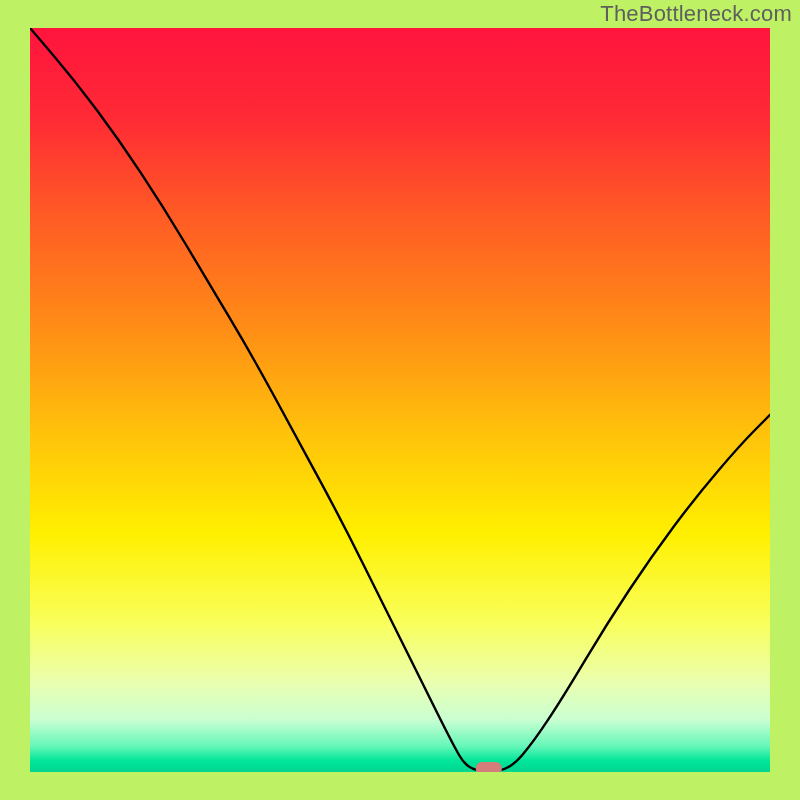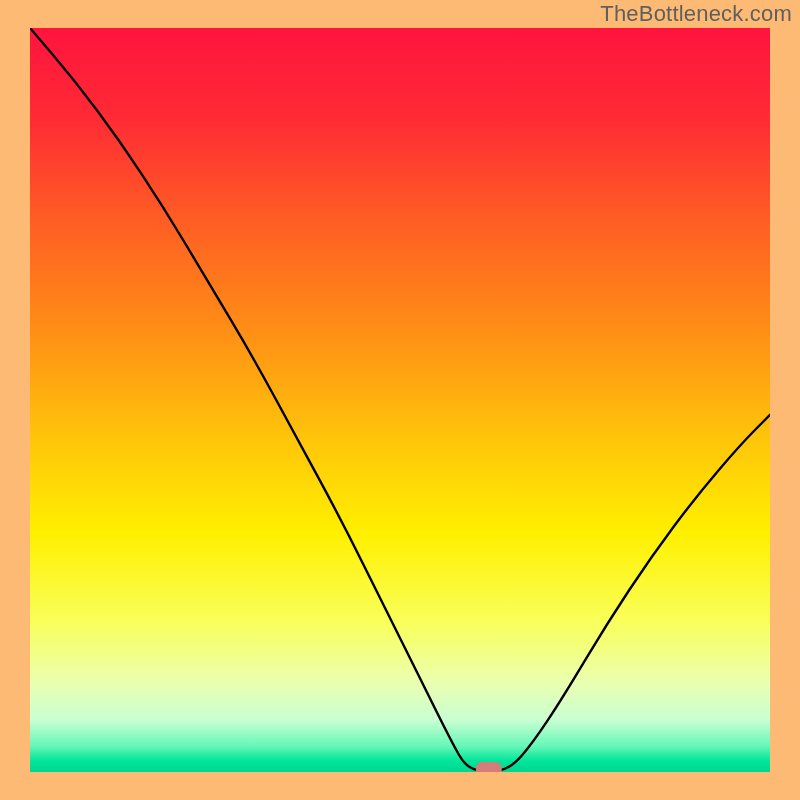--- a/index.html
+++ b/index.html
@@ -8,21 +8,21 @@
     width: 800px;
     height: 800px;
     background: #000;
     font-family: Arial, Helvetica, sans-serif;
     overflow: hidden;
   }
   .frame {
     position: relative;
     width: 800px;
     height: 800px;
-    background: #fdba74;
+    background: #bef264;
   }
   .watermark {
     position: absolute;
     top: 1px;
     right: 8px;
     color: #5f5f5f;
     font-size: 22px;
     font-weight: 500;
     letter-spacing: 0.2px;
     z-index: 5;

